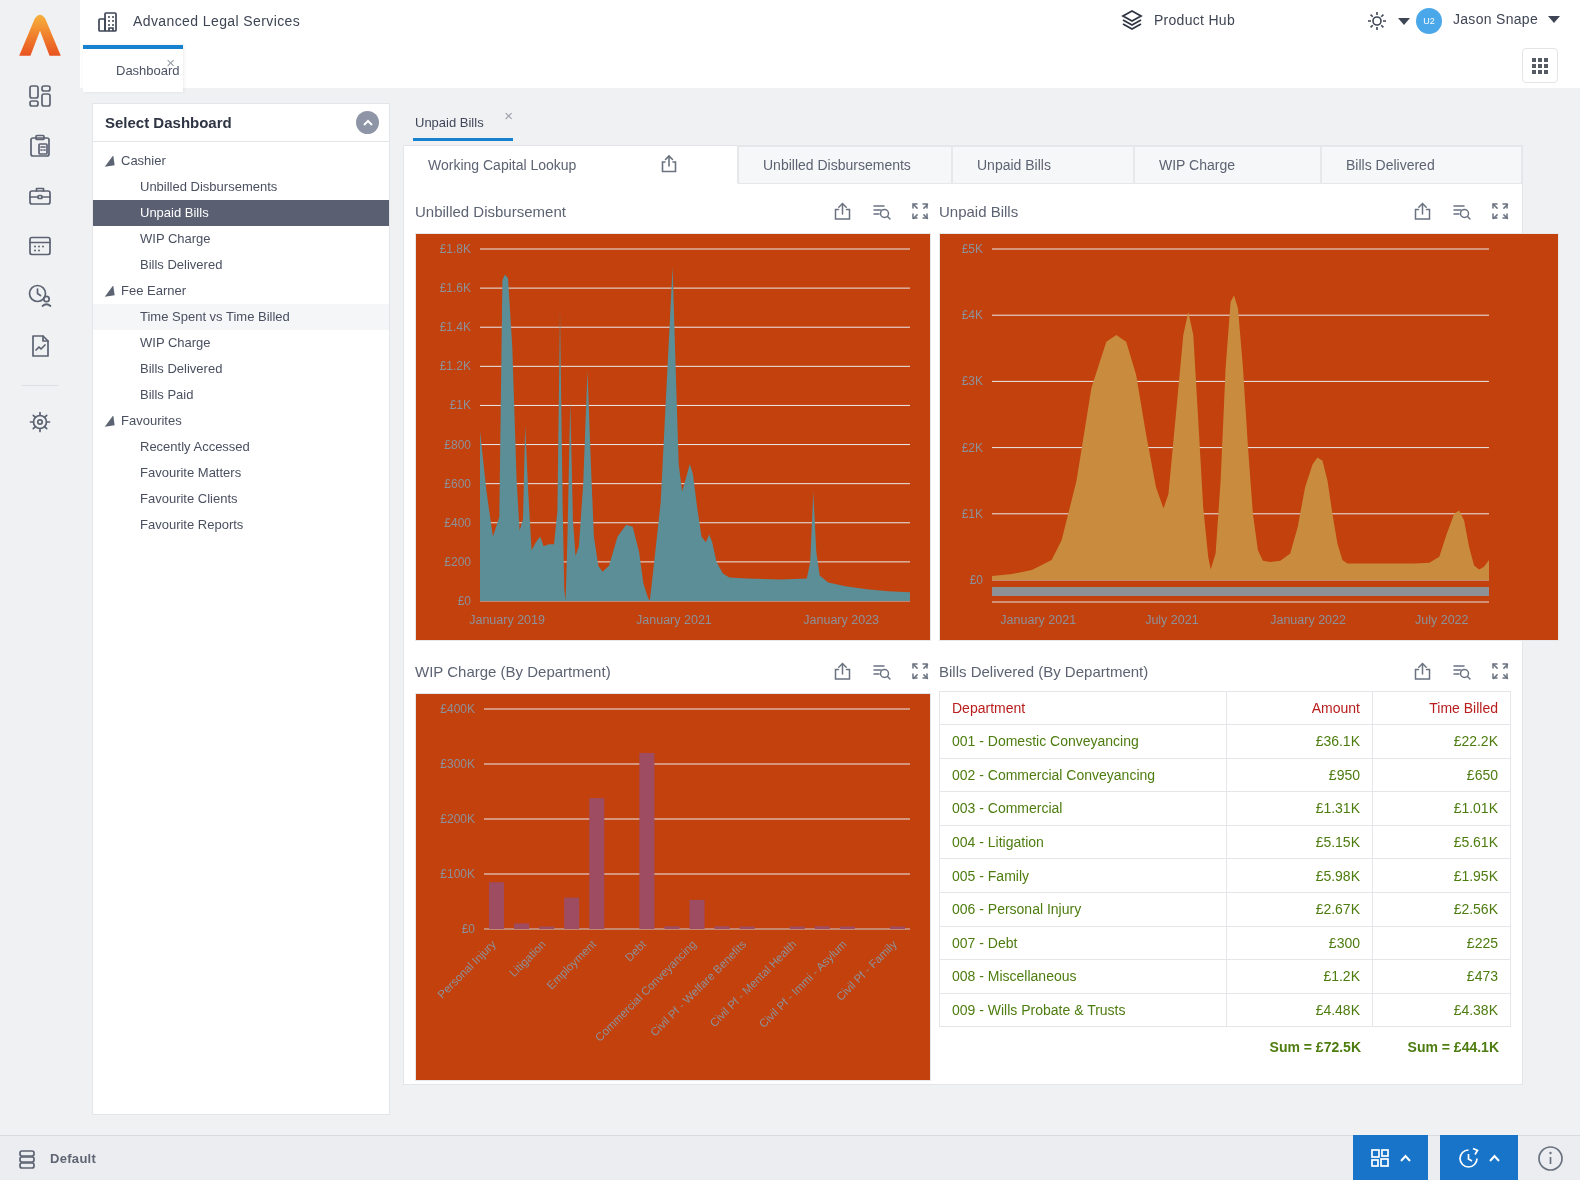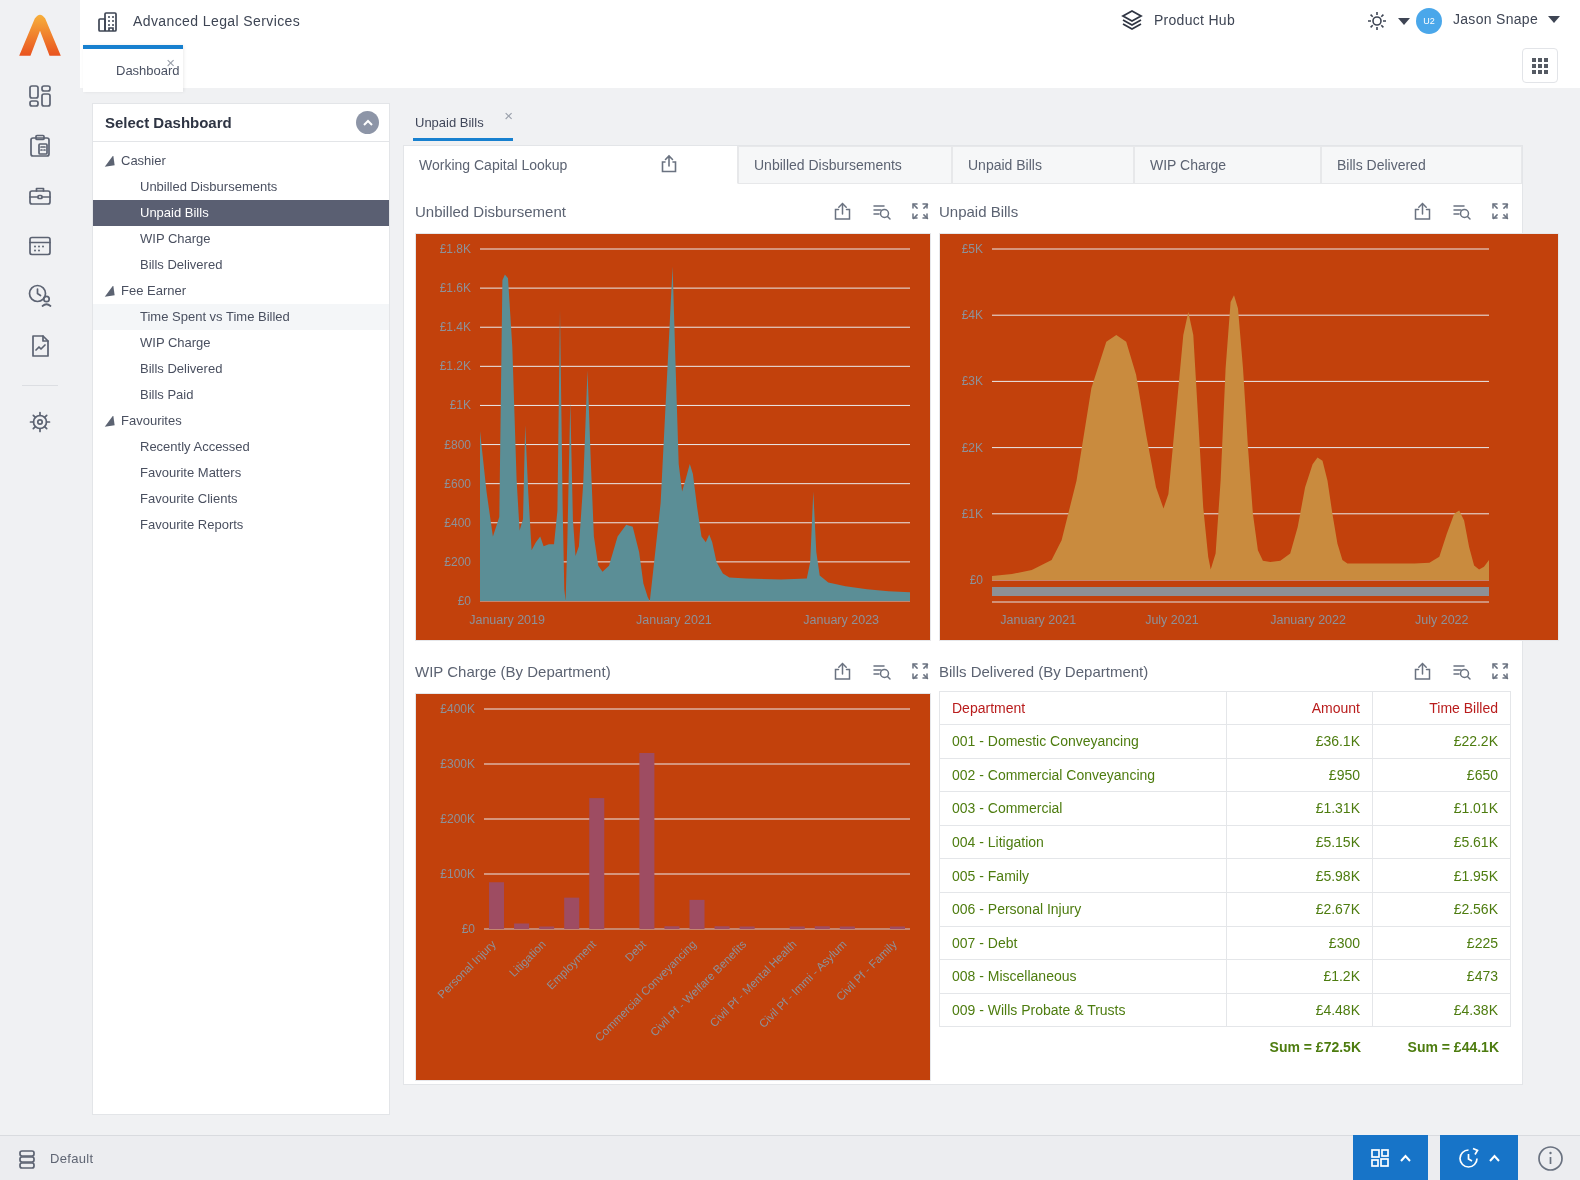--- a/index.html
+++ b/index.html
@@ -33,37 +33,37 @@
   .tree-row.child{padding-left:47px;}
   .tree-row.sel{background:#5a5f72;color:#fff;}
   .tree-row.hl{background:#f4f6f8;}
   .tri{position:absolute;left:11px;top:8px;}
   
   #page-tab{left:413px;top:104px;width:100px;height:37px;}
   #page-tab .lbl{position:absolute;left:2px;top:11px;font-size:13px;color:#40475a;}
   #page-tab .underline{position:absolute;left:0;bottom:0;width:100%;height:3px;background:#1780cf;}
   #main-panel{left:403px;top:145px;width:1120px;height:940px;background:#fff;border:1px solid #e3e5e8;box-sizing:border-box;}
   #tab-row{position:absolute;left:0;top:0;width:1118px;height:38px;display:flex;}
-  .m-tab{box-sizing:border-box;height:38px;border:1px solid #e7e8ea;background:#f6f7f8;color:#5c6372;font-size:14px;display:flex;align-items:center;padding-left:15px;position:relative;cursor:pointer;}
+  .m-tab{box-sizing:border-box;height:38px;border:1px solid #e7e8ea;background:#f6f7f8;color:#5c6372;font-size:14px;display:flex;align-items:center;padding-left:24px;position:relative;cursor:pointer;}
   .m-tab.active{background:#fff;border-bottom:1px solid #fff;border-top:none;border-left:none;}
   .panel-title{font-size:15px;color:#5c6372;}
   .toolbar{display:flex;gap:18px;align-items:center;}
   .tool{width:21px;height:21px;color:#6a7280;cursor:pointer;}
   .card{position:absolute;background:#c2410c;border:1px solid #e6e7ea;box-sizing:border-box;}
   svg{display:block;}
   
   #bd-table{position:absolute;left:535px;top:545px;width:572px;}
   .tbl-grid{display:grid;grid-template-columns:288px 146px 138px;}
   .tbl-cell{box-sizing:border-box;border-bottom:1px solid #e4e6e9;border-right:1px solid #e4e6e9;font-size:14px;color:#4d7c0f;display:flex;align-items:center;padding:0 12px;height:33.6px;}
   .tbl-cell:nth-child(3n+1){border-left:1px solid #e4e6e9;}
   .tbl-cell.hd{color:#b91c1c;height:34px;border-top:1px solid #e4e6e9;}
   .tbl-cell.num{justify-content:flex-end;}
   .tbl-cell.ft{border:none;font-weight:bold;height:40px;}
   
-  #statusbar{left:0;top:1135px;width:1580px;height:45px;background:#ecedf0;border-top:1px solid #d9dbdf;box-sizing:border-box;}
+  #statusbar{left:0;top:1135px;width:1580px;height:45px;background:#ecedf0;border-top:1px solid #d9dbdf;box-sizing:border-box;font-weight:bold;}
   .sb-left{position:absolute;left:16px;top:0;height:45px;display:flex;align-items:center;gap:12px;color:#5c6372;}
   .sb-left .lbl{font-size:13px;color:#5f6573;letter-spacing:.3px;}
   .sb-btn{position:absolute;top:-1px;height:46px;background:#1774c8;display:flex;align-items:center;justify-content:center;gap:8px;color:#fff;cursor:pointer;}
   #info-btn{position:absolute;right:16px;top:9px;width:27px;height:27px;color:#6a7280;cursor:pointer;}
 </style>
 </head>
 <body>
 
 <div id="app">
 

